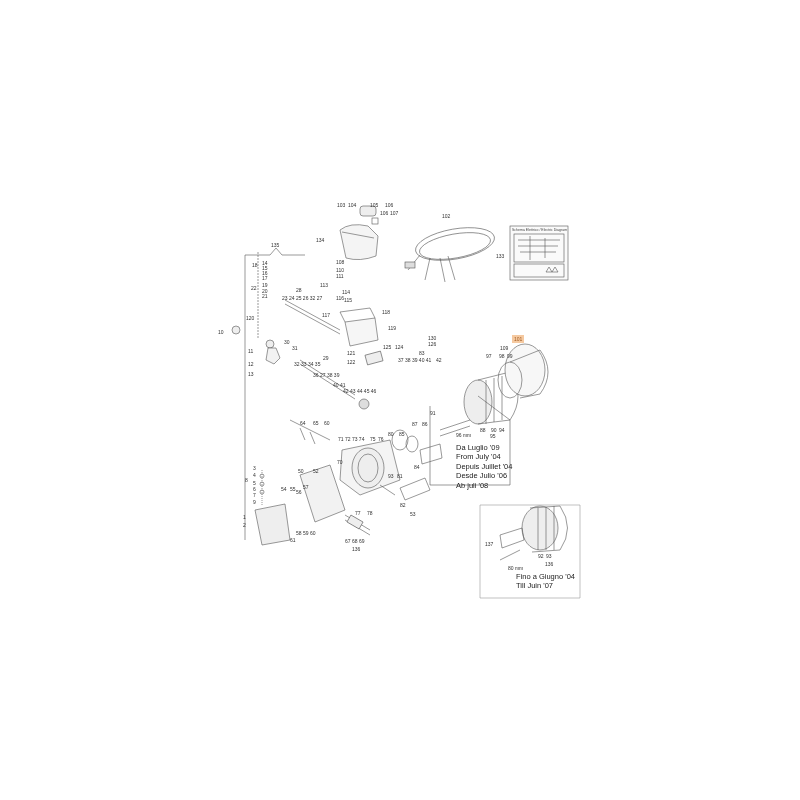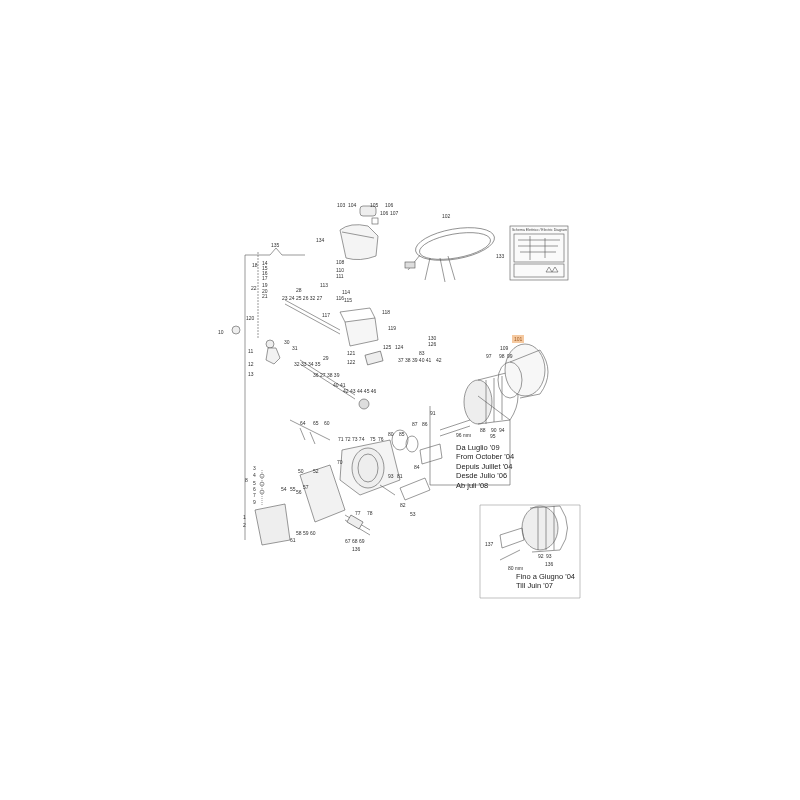--- a/index.html
+++ b/index.html
@@ -182,21 +182,21 @@
 <div class="lbl" style="left:507px;top:354px">99</div>
 <div class="lbl" style="left:480px;top:428px">88</div>
 <div class="lbl" style="left:491px;top:428px">90</div>
 <div class="lbl" style="left:499px;top:428px">94</div>
 <div class="lbl" style="left:490px;top:434px">95</div>
 <div class="lbl" style="left:456px;top:433px">96 mm</div>
 <div class="lbl" style="left:430px;top:411px">91</div>
 
 <div class="note" style="left:456px;top:443px">
   <div>Da Luglio '09</div>
-  <div>From October '04</div>
+  <div>From July '04</div>
   <div>Depuis Juillet '04</div>
   <div>Desde Julio '06</div>
   <div>Ab juli '08</div>
 </div>
 
 <div class="lbl" style="left:300px;top:421px">64</div>
 <div class="lbl" style="left:313px;top:421px">65</div>
 <div class="lbl" style="left:324px;top:421px">60</div>
 <div class="lbl" style="left:338px;top:437px">71 72 73 74</div>
 <div class="lbl" style="left:370px;top:437px">75</div>

